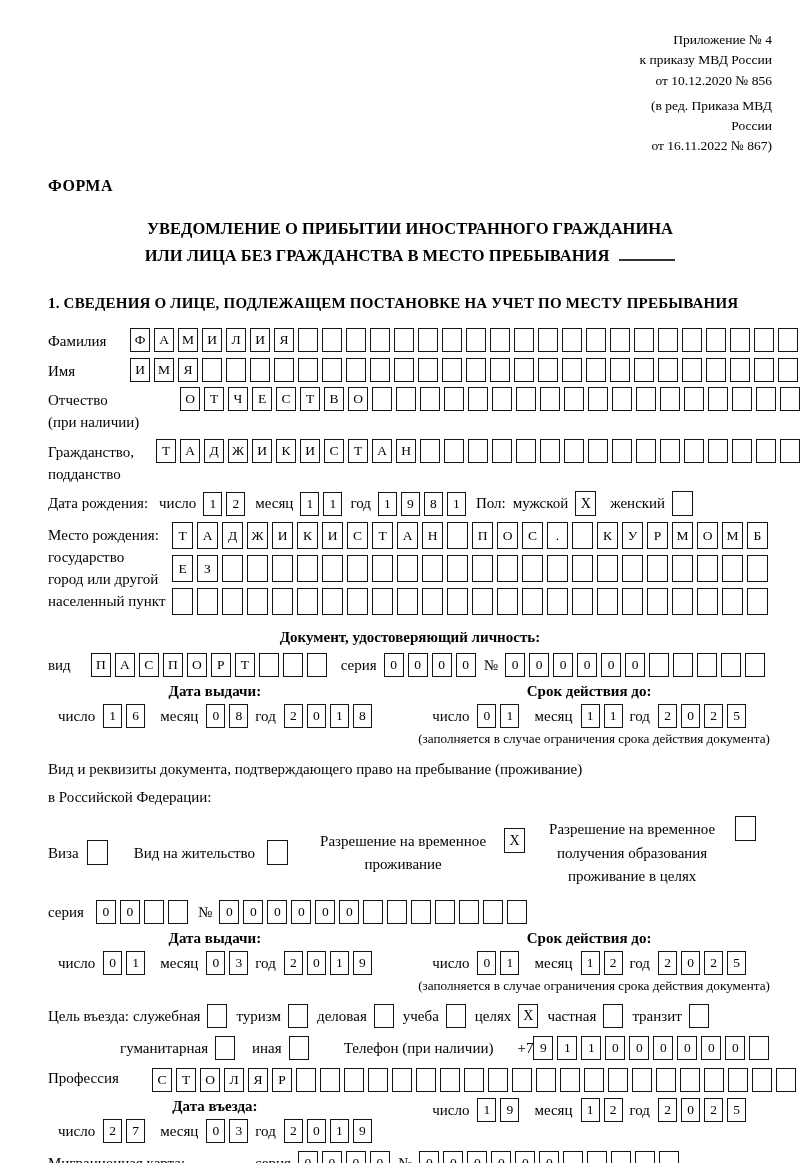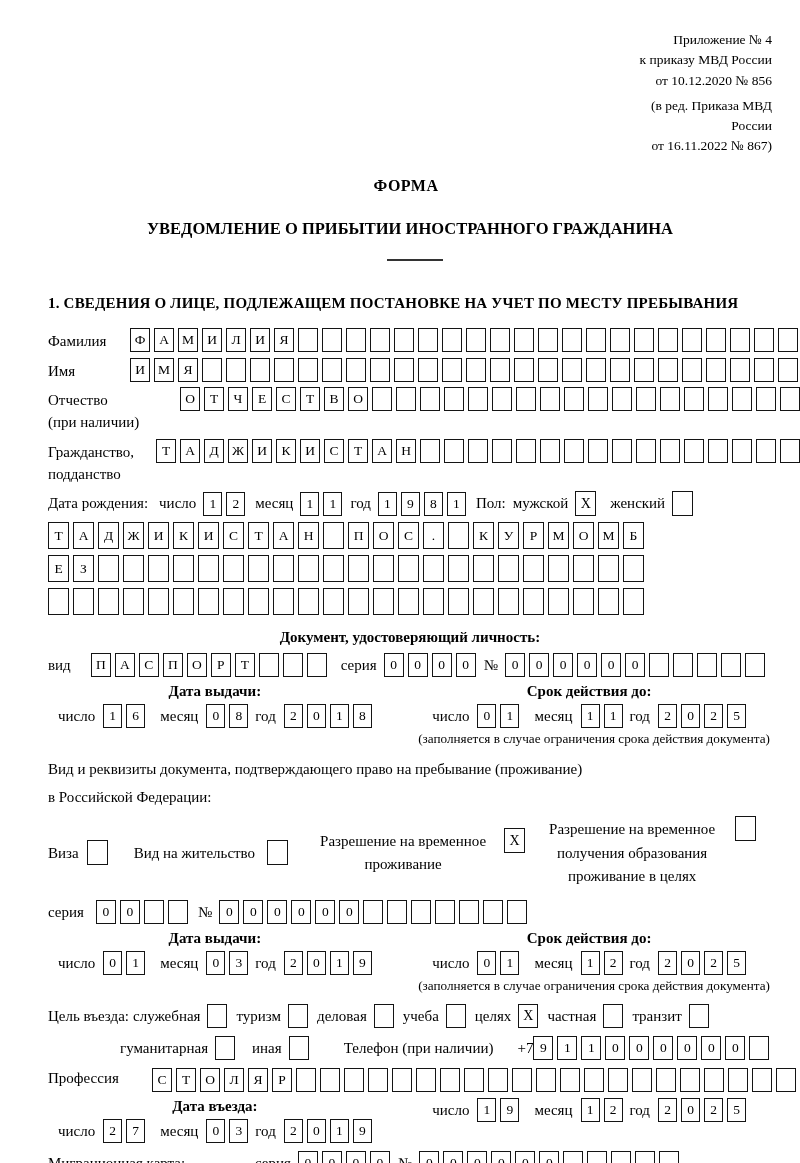--- a/index.html
+++ b/index.html
@@ -4,21 +4,21 @@
 <style>
   html,body{margin:0;padding:0;background:#fff;}
   body{
     width:800px;height:1163px;box-sizing:border-box;
     padding:30px 28px 16px 48px;
     font-family:"Liberation Serif","DejaVu Serif",serif;
     font-size:15px;color:#000;
   }
   .appendix{margin-left:572px;font-size:13.5px;line-height:1.5;text-align:right;}
   .appendix .gap{height:5px;}
-  .forma{text-align:center;font-weight:bold;font-size:16px;margin:20px 8px 0 0;letter-spacing:.5px;}
+  .forma{text-align:left;font-weight:bold;font-size:16px;margin:20px 8px 0 0;letter-spacing:.5px;}
   .title{margin-top:20px;text-align:center;font-weight:bold;font-size:16.5px;line-height:1.65;}
   .title-underline{display:inline-block;width:56px;border-bottom:2.4px solid #333;margin-left:10px;}
   .sect-head{margin-top:26px;font-weight:bold;font-size:15px;letter-spacing:.2px;}
 
   .form{margin-top:16px;}
   .frow{display:flex;align-items:flex-start;margin-bottom:5px;}
   .flabel{flex:none;line-height:1.45;padding-top:3px;}
   .cells{display:flex;gap:4px;flex:none;}
   .cell{
     flex:none;width:20px;height:24px;border:1.7px solid #141414;box-sizing:border-box;
@@ -63,21 +63,21 @@
   <div class="gap"></div>
   <div>(в ред. Приказа МВД России</div>
   <div>от 16.11.2022 № 867)</div>
 </div>
 
 <div class="forma">ФОРМА</div>
 
 <div class="title">
   <div>УВЕДОМЛЕНИЕ О ПРИБЫТИИ ИНОСТРАННОГО ГРАЖДАНИНА</div>
   <div>
-    <span class="title-underline"></span>
+    <span>ИЛИ ЛИЦА БЕЗ ГРАЖДАНСТВА В МЕСТО ПРЕБЫВАНИЯ</span><span class="title-underline"></span>
   </div>
 </div>
 
 <div class="sect-head">1. СВЕДЕНИЯ О ЛИЦЕ, ПОДЛЕЖАЩЕМ ПОСТАНОВКЕ НА УЧЕТ ПО МЕСТУ ПРЕБЫВАНИЯ</div>
 
 <div class="form">
 
   <div class="frow">
     <div class="flabel" style="width:82px">Фамилия</div>
     <div class="cells">
@@ -237,20 +237,26 @@
         <span class="cell">1</span>
       </span>
     <span class="lab" style="margin-left:10px">Пол:</span>
     <span class="lab">мужской</span>
     <span class="chk">X</span>
     <span class="lab" style="margin-left:14px">женский</span>
     <span class="chk"></span>
   </div>
 
   <div class="frow stack" style="margin-top:6px">
+    <div class="flabel" style="width:124px">
+      <div>Место рождения:</div>
+      <div>государство</div>
+      <div>город или другой</div>
+      <div>населенный пункт</div>
+    </div>
     <div>
       <div class="cells tall">
           <span class="cell">Т</span>
           <span class="cell">А</span>
           <span class="cell">Д</span>
           <span class="cell">Ж</span>
           <span class="cell">И</span>
           <span class="cell">К</span>
           <span class="cell">И</span>
           <span class="cell">С</span>

